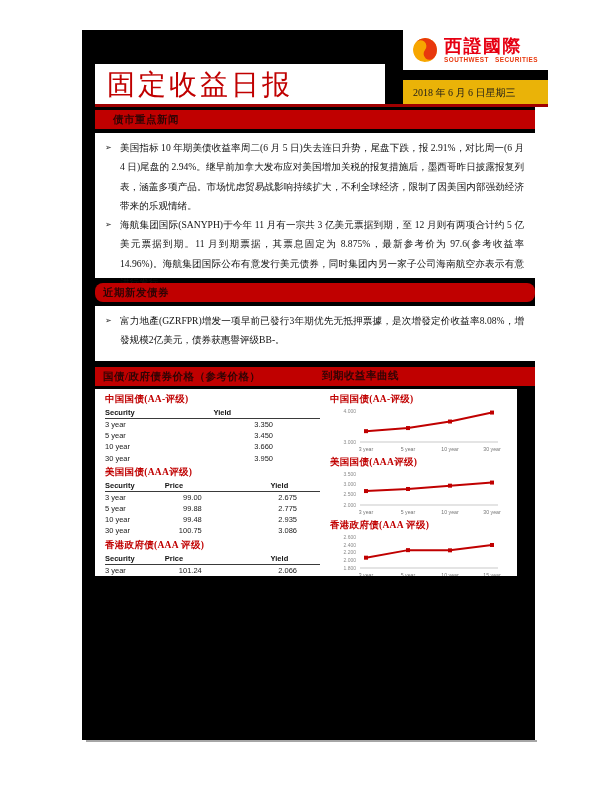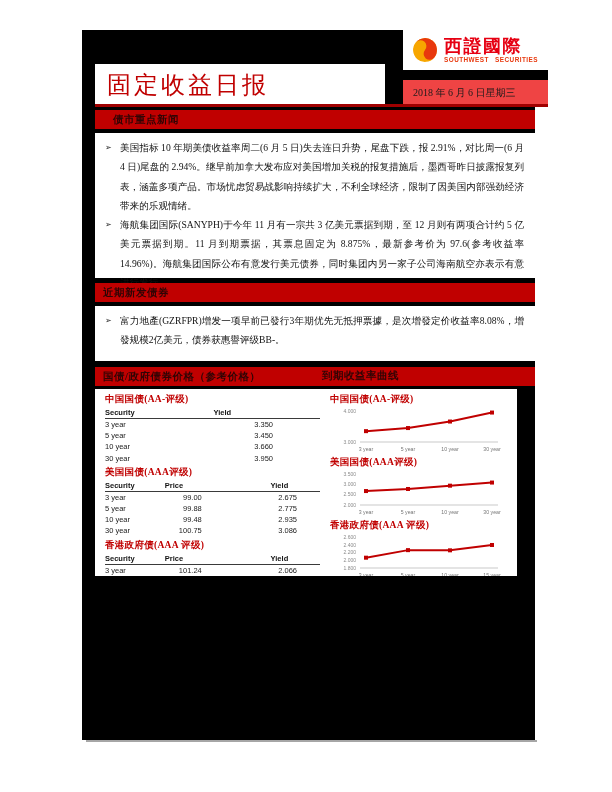--- a/index.html
+++ b/index.html
@@ -10,28 +10,28 @@
   .black-main{left:82px;top:107px;width:453px;height:633px;background:#000;}
   .shadow-bottom{left:86px;top:740px;width:451px;height:2px;background:#a6a6a6;}
   
   .logo-box{left:403px;top:30px;width:145px;height:40px;background:#fff;display:flex;align-items:center;padding-left:9px;box-sizing:border-box;}
   .logo-mark{width:26px;height:26px;flex:0 0 26px;transform:rotate(-50deg);}
   .logo-text{margin-left:6px;line-height:1;}
   .logo-cn{font-size:18px;font-weight:bold;color:#e60012;letter-spacing:1.5px;font-family:"Liberation Serif",serif;display:block;}
   .logo-en{font-size:6.4px;font-weight:bold;color:#e8380d;letter-spacing:0.45px;word-spacing:4px;display:block;margin-top:1.5px;font-family:"Liberation Sans",sans-serif;}
   
   .title-box{left:95px;top:64px;width:290px;height:40px;background:#fff;overflow:hidden;}
-  .title-box h1{margin:0;padding-left:12px;font-size:24px;line-height:42px;font-weight:400;color:#c00000;letter-spacing:3px;font-family:"Liberation Serif",serif;border-radius:15px;}
-  .date-box{left:403px;top:80px;width:145px;height:24px;background:#ef4444;}
+  .title-box h1{margin:0;padding-left:12px;font-size:28px;line-height:42px;font-weight:400;color:#c00000;letter-spacing:3px;font-family:"Liberation Serif",serif;border-radius:15px;}
+  .date-box{left:403px;top:80px;width:145px;height:24px;background:#eab308;}
   .date-box span{display:block;padding-left:10px;line-height:25px;font-size:10px;color:#1a1a1a;}
   .red-line{left:95px;top:104px;width:453px;height:3px;background:#a00000;}
   
   .bar{left:95px;width:440px;height:19px;background:#c00000;color:#300404;font-weight:bold;font-size:10.5px;line-height:19px;padding-left:8px;box-sizing:border-box;letter-spacing:0.5px;}
   .bar-news{top:110px;padding-left:18px;}
-  .bar-bonds{top:283px;}
+  .bar-bonds{top:283px;border-radius:8px;}
   .bar-split{top:367px;}
   .bar-split .right-label{position:absolute;left:227px;top:0;font-family:Liberation Mono, monospace;}
   
   .wbox{background:#fff;left:95px;width:440px;box-sizing:border-box;}
   .news-box{top:133px;height:145px;padding:5px 11px 0 10px;}
   .bonds-box{top:306px;height:55px;padding:5px 11px 0 10px;}
   .bullets{margin:0;padding:0;list-style:none;}
   .bullets li{display:flex;font-size:9.6px;line-height:19.3px;color:#111;}
   .bullets .arrow{flex:0 0 15px;font-size:8px;color:#222;}
   .bullets .txt{flex:1;text-align:justify;}

